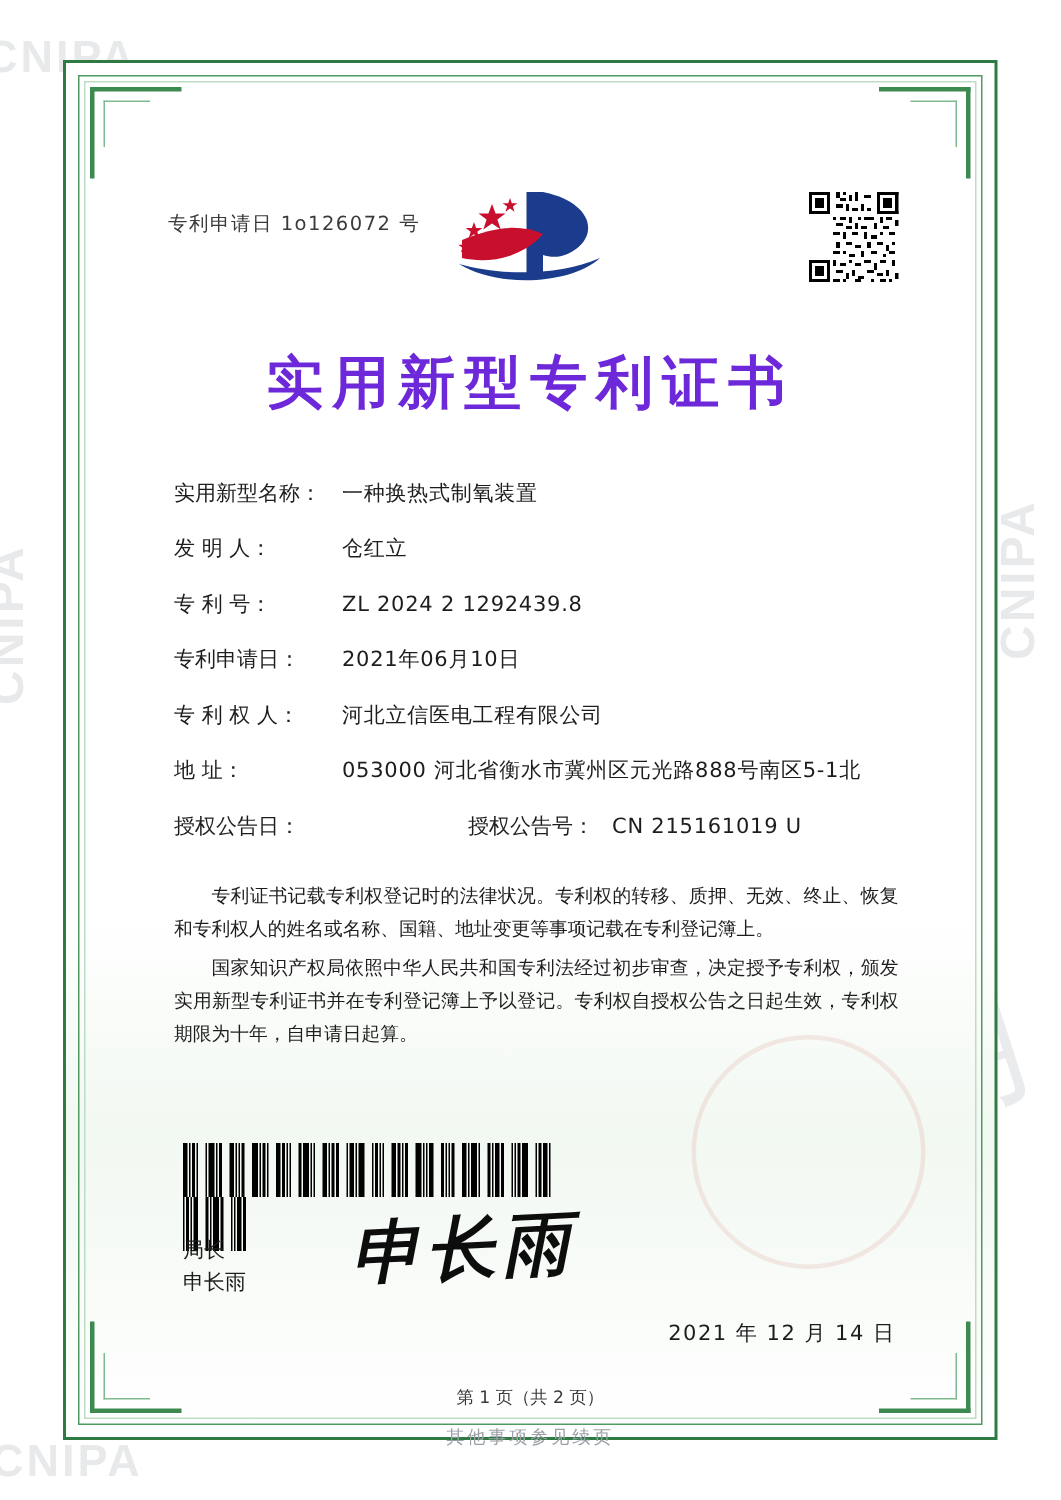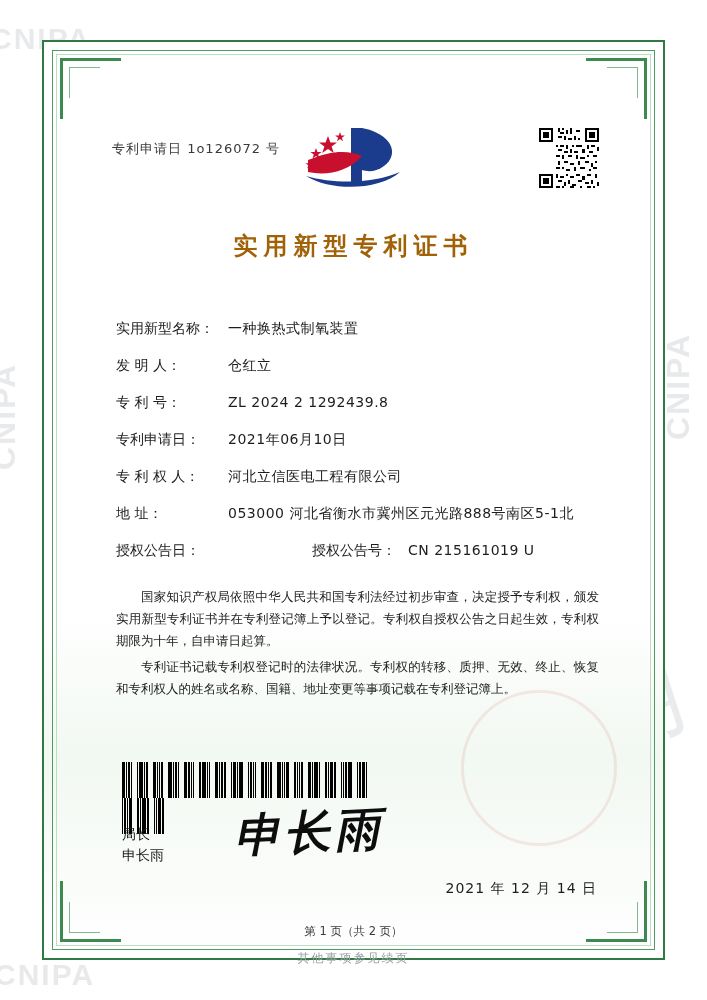--- a/index.html
+++ b/index.html
@@ -132,24 +132,24 @@
   }
 
   
   .title {
     position: absolute;
     left: 0;
     right: 0;
     top: 168px;
     text-align: center;
     font-family: "DejaVu Sans", sans-serif;
-    font-size: 24px;
+    font-size: 38px;
     font-weight: 700;
     letter-spacing: 6px;
-    color: #a16207;
+    color: #6d28d9;
   }
 
   
   .fields {
     position: absolute;
     left: 52px;
     right: 56px;
     top: 258px;
   }
   .field-row {
@@ -442,22 +442,22 @@
           <div class="field-label">授权公告日：</div>
         </div>
         <div class="field-group second">
           <div class="field-label">授权公告号：</div>
           <div class="field-value">CN 215161019 U</div>
         </div>
       </div>
     </div>
 
     <div class="paras">
+      <div class="para">专利证书记载专利权登记时的法律状况。专利权的转移、质押、无效、终止、恢复和专利权人的姓名或名称、国籍、地址变更等事项记载在专利登记簿上。</div>
       <div class="para">国家知识产权局依照中华人民共和国专利法经过初步审查，决定授予专利权，颁发实用新型专利证书并在专利登记簿上予以登记。专利权自授权公告之日起生效，专利权期限为十年，自申请日起算。</div>
-      <div class="para">专利证书记载专利权登记时的法律状况。专利权的转移、质押、无效、终止、恢复和专利权人的姓名或名称、国籍、地址变更等事项记载在专利登记簿上。</div>
     </div>
 
     <div class="barcode">
       <span style="width:3px"></span><span style="width:1px"></span><span style="width:2px"></span><span style="width:1px"></span>
       <span style="width:1px"></span><span style="width:4px"></span><span style="width:1px"></span><span style="width:2px"></span>
       <span style="width:3px"></span><span style="width:1px"></span><span style="width:1px"></span><span style="width:2px"></span>
       <span style="width:4px"></span><span style="width:1px"></span><span style="width:2px"></span><span style="width:1px"></span>
       <span style="width:3px"></span><span style="width:2px"></span><span style="width:1px"></span><span style="width:1px"></span>
       <span style="width:2px"></span><span style="width:4px"></span><span style="width:1px"></span><span style="width:1px"></span>
       <span style="width:3px"></span><span style="width:1px"></span><span style="width:2px"></span><span style="width:2px"></span>

